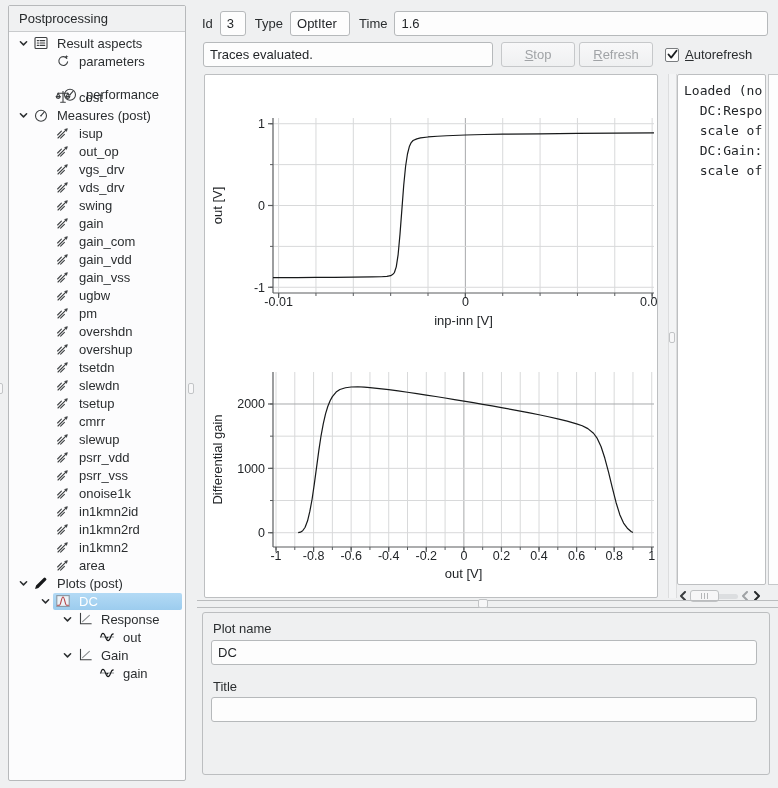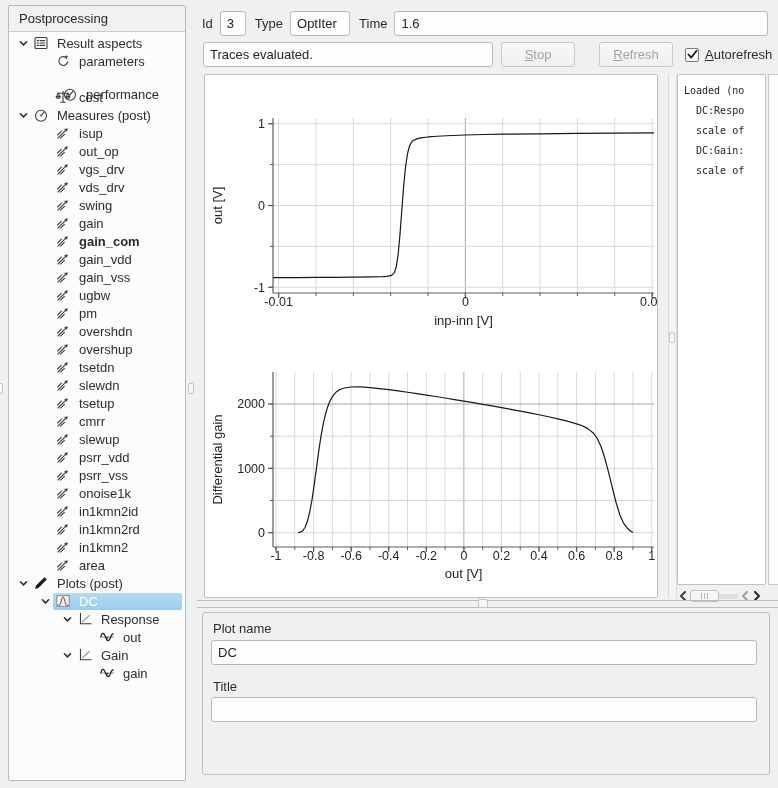--- a/index.html
+++ b/index.html
@@ -35,21 +35,21 @@
     background:#fdfdfd;display:flex;align-items:center;justify-content:center;box-sizing:border-box;}
   
   .plot-panel{left:204px;top:74px;width:454px;height:524px;background:#ffffff;
     border:1px solid #bdbfc1;border-radius:2px;box-sizing:border-box;}
   .mid-split{left:668px;top:74px;width:9px;height:524px;
     border-left:1px solid #dcddde;border-right:1px solid #dcddde;background:#f3f4f5;box-sizing:border-box;}
   .grip{width:6px;height:11px;border:1px solid #c2c4c6;border-radius:2px;background:#f7f7f8;box-sizing:border-box;}
   .log-panel{left:677px;top:74px;width:89px;height:511px;background:#ffffff;
     border:1px solid #bdbfc1;border-radius:2px;box-sizing:border-box;overflow:hidden;}
   .log-text{margin:6px 0 0 6px;font-family:"DejaVu Sans Mono",monospace;
-    font-size:10px;line-height:20px;color:#232629;white-space:pre;}
+    font-size:13px;line-height:20px;color:#232629;white-space:pre;}
   .sliver{left:768px;top:74px;width:12px;height:511px;background:#fdfdfd;
     border:1px solid #c6c8ca;box-sizing:border-box;}
   
   .hscroll{left:677px;top:589px;width:90px;height:14px;}
   .sb-groove{position:absolute;left:13px;top:5px;width:48px;height:5px;background:#dcdee0;border-radius:2.5px;}
   .sb-handle{position:absolute;left:13px;top:1px;width:29px;height:12px;background:#f6f6f7;
     border:1px solid #bfc1c3;border-radius:3px;box-sizing:border-box;
     display:flex;align-items:center;justify-content:center;gap:2px;}
   .sb-handle i{display:block;width:1px;height:6px;background:#b4b6b8;}
   .sb-arrow{position:absolute;top:1px;width:12px;height:12px;display:flex;align-items:center;justify-content:center;}
@@ -229,21 +229,21 @@
             <svg width="16" height="16" viewBox="0 0 16 16" fill="none" stroke="#3c3f41" stroke-width="1.1" stroke-linecap="round">
               <line x1="3" y1="13" x2="11.6" y2="4.4"></line>
               <path d="M12.8 3.2 l-1.1 4.1 -.8-2.2 -2.2-.8z" fill="#3c3f41" stroke="none"></path>
               <line x1="2.6" y1="10" x2="6.4" y2="6.2"></line>
               <line x1="5.6" y1="13.2" x2="9.4" y2="9.4"></line>
             </svg>
           </span>
           <span class="tree-label">gain</span>
         </span>
       </div>
-      <div class="tree-row" style="padding-left: 28px; font-weight: bold;">
+      <div class="tree-row" style="padding-left: 28px;">
         <span class="chev-slot"></span>
         <span class="row-content">
           <span class="tree-icon">
             <svg width="16" height="16" viewBox="0 0 16 16" fill="none" stroke="#3c3f41" stroke-width="1.1" stroke-linecap="round">
               <line x1="3" y1="13" x2="11.6" y2="4.4"></line>
               <path d="M12.8 3.2 l-1.1 4.1 -.8-2.2 -2.2-.8z" fill="#3c3f41" stroke="none"></path>
               <line x1="2.6" y1="10" x2="6.4" y2="6.2"></line>
               <line x1="5.6" y1="13.2" x2="9.4" y2="9.4"></line>
             </svg>
           </span>
@@ -604,21 +604,21 @@
   <input class="le" style="width: 60px;" readonly="" value="OptIter">
   <span class="lbl" style="margin-left:2px;">Time</span>
   <input class="le" style="flex: 1 1 0%;" readonly="" value="1.6">
 </div>
 
 <div class="abs frow row2">
   <input class="le" style="width: 290px;" readonly="" value="Traces evaluated.">
   <button class="btn" style="margin-left:8px;width:74px;">
     <span><u>S</u>top</span>
   </button>
-  <button class="btn" style="margin-left:24px;width:74px;">
+  <button class="btn" style="margin-left:4px;width:74px;">
     <span><u>R</u>efresh</span>
   </button>
   <span class="checkbox" style="margin-left:12px;" id="autorefresh-box">
     <svg width="11" height="11" viewBox="0 0 11 11">
       <path d="M1.5 5.5 L4.2 8.6 L9.5 1.8" stroke="#1b1e20" stroke-width="1.8" fill="none" stroke-linecap="round" stroke-linejoin="round"></path>
     </svg>
   </span>
   <span class="lbl" style="margin-left:6px;"><u>A</u>utorefresh</span>
 </div>
 

